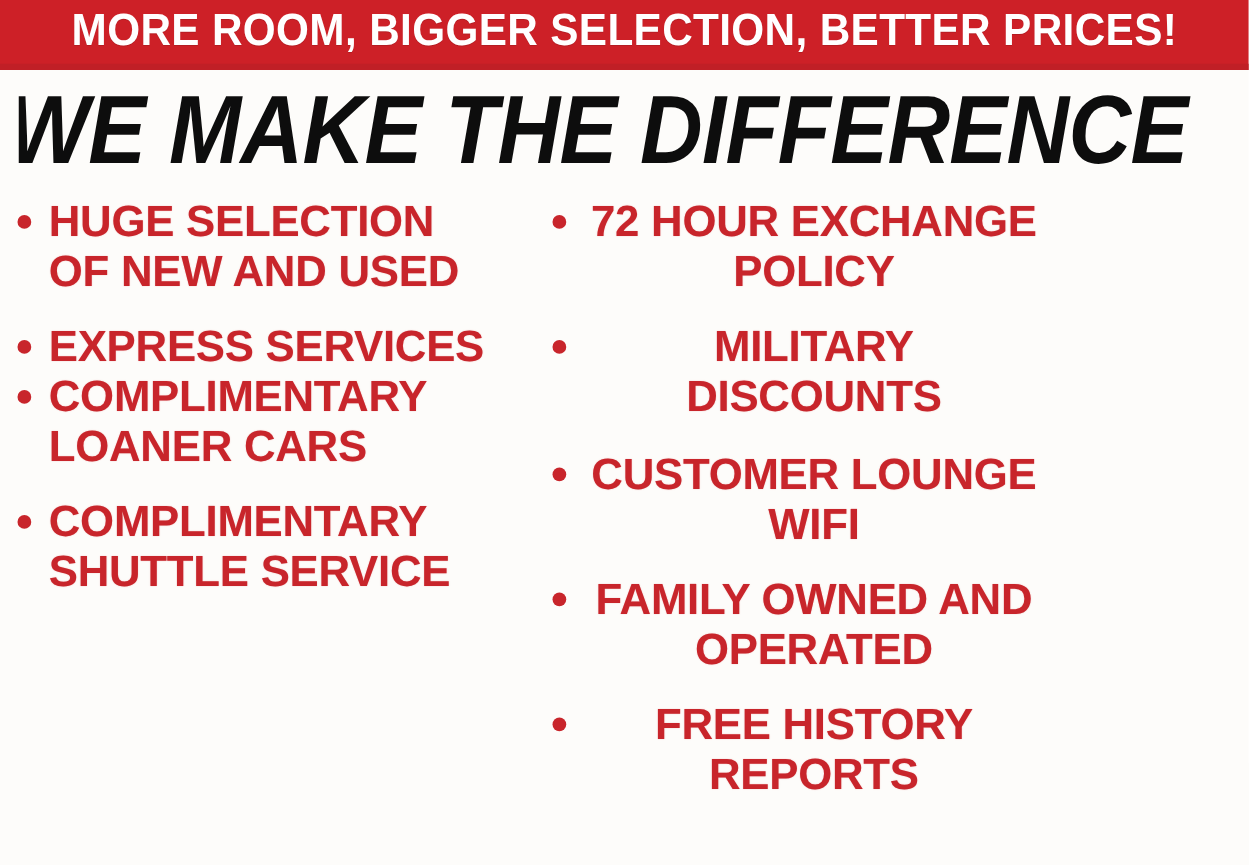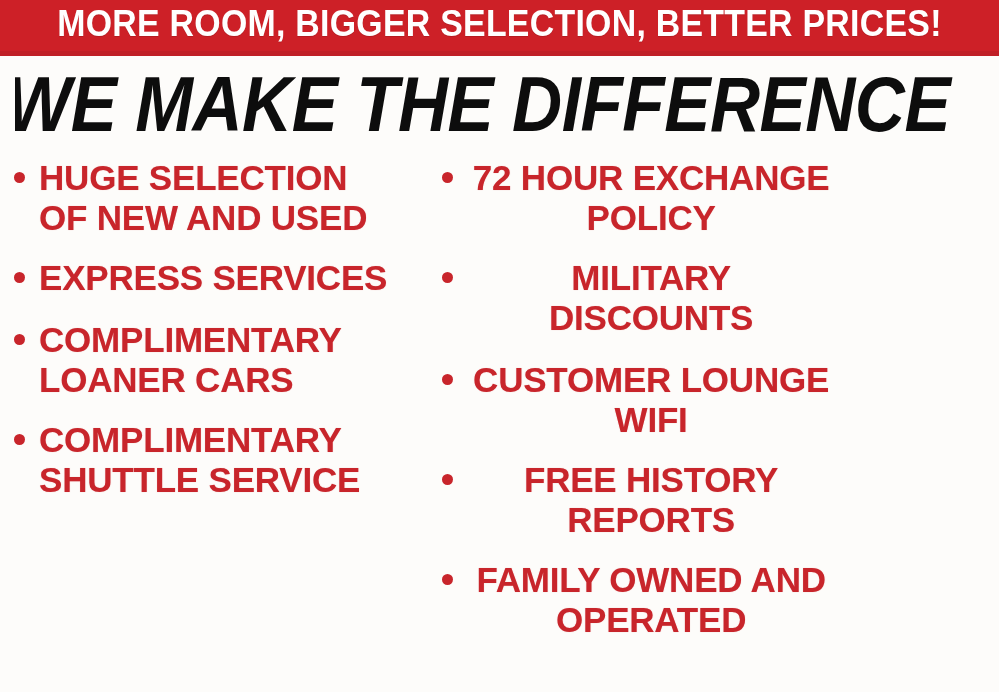--- a/index.html
+++ b/index.html
@@ -105,21 +105,21 @@
     display: flex;
     align-items: flex-start;
     color: #c8252b;
     font-family: "Liberation Sans", sans-serif;
     font-weight: bold;
     font-size: 35px;
     line-height: 40px;
     letter-spacing: -0.2px;
     text-shadow: 0 0 1px rgba(200,37,43,0.35);
   }
-  .col-left .bullet-item { margin-bottom: 22px; }
+  .col-left .bullet-item { }
   .col-right .bullet-item { margin-bottom: 22px; }
   .col-left .bullet-item:last-child,
   .col-right .bullet-item:last-child { margin-bottom: 0; }
 
   .dot {
     flex: 0 0 auto;
     width: 11px;
     height: 11px;
     border-radius: 50%;
     background: #c8252b;
@@ -193,27 +193,27 @@
       </div>
 
       <div class="bullet-item multi">
         <span class="dot"></span>
         <span class="bullet-text">CUSTOMER LOUNGE
 WIFI</span>
       </div>
 
       <div class="bullet-item multi">
         <span class="dot"></span>
+        <span class="bullet-text">FAMILY OWNED AND
+OPERATED</span>
+      </div>
+
+      <div class="bullet-item multi">
+        <span class="dot"></span>
         <span class="bullet-text">FREE HISTORY
 REPORTS</span>
       </div>
 
-      <div class="bullet-item multi">
-        <span class="dot"></span>
-        <span class="bullet-text">FAMILY OWNED AND
-OPERATED</span>
-      </div>
-
     </div>
 
   </div>
 
 </div>
 
 </body></html>

